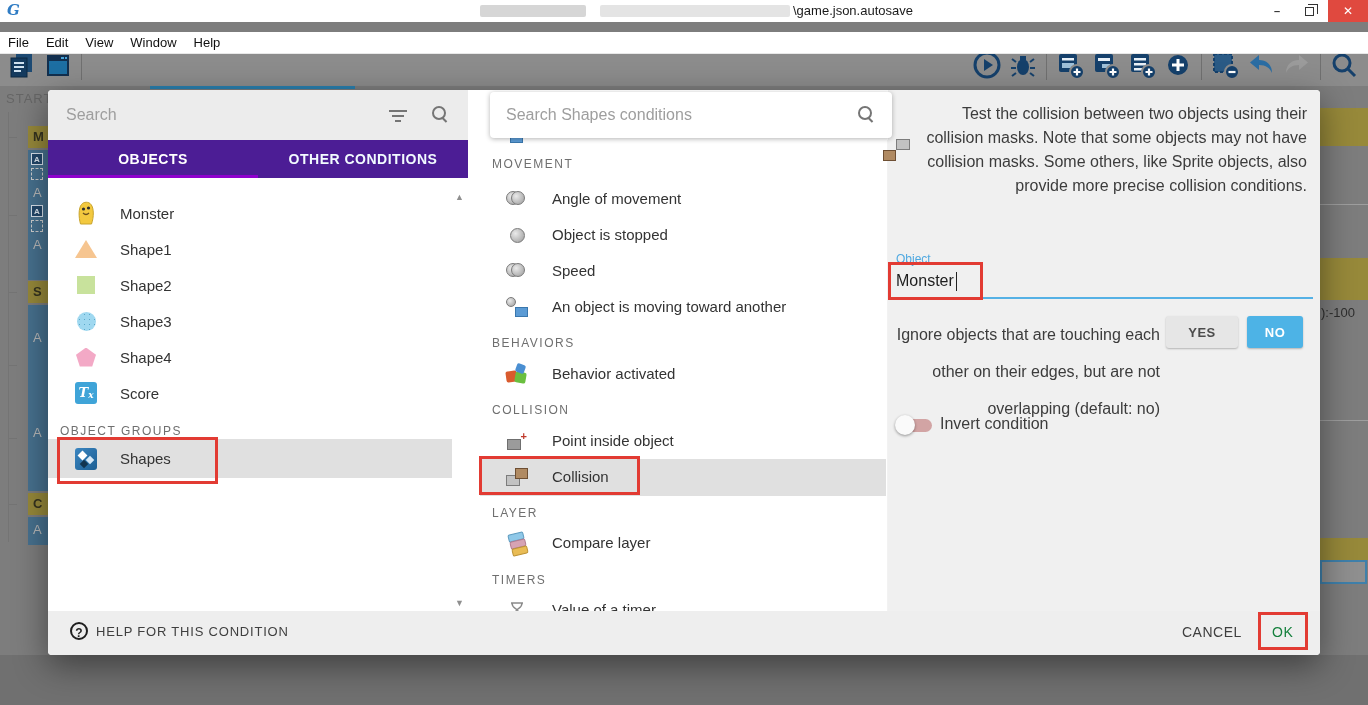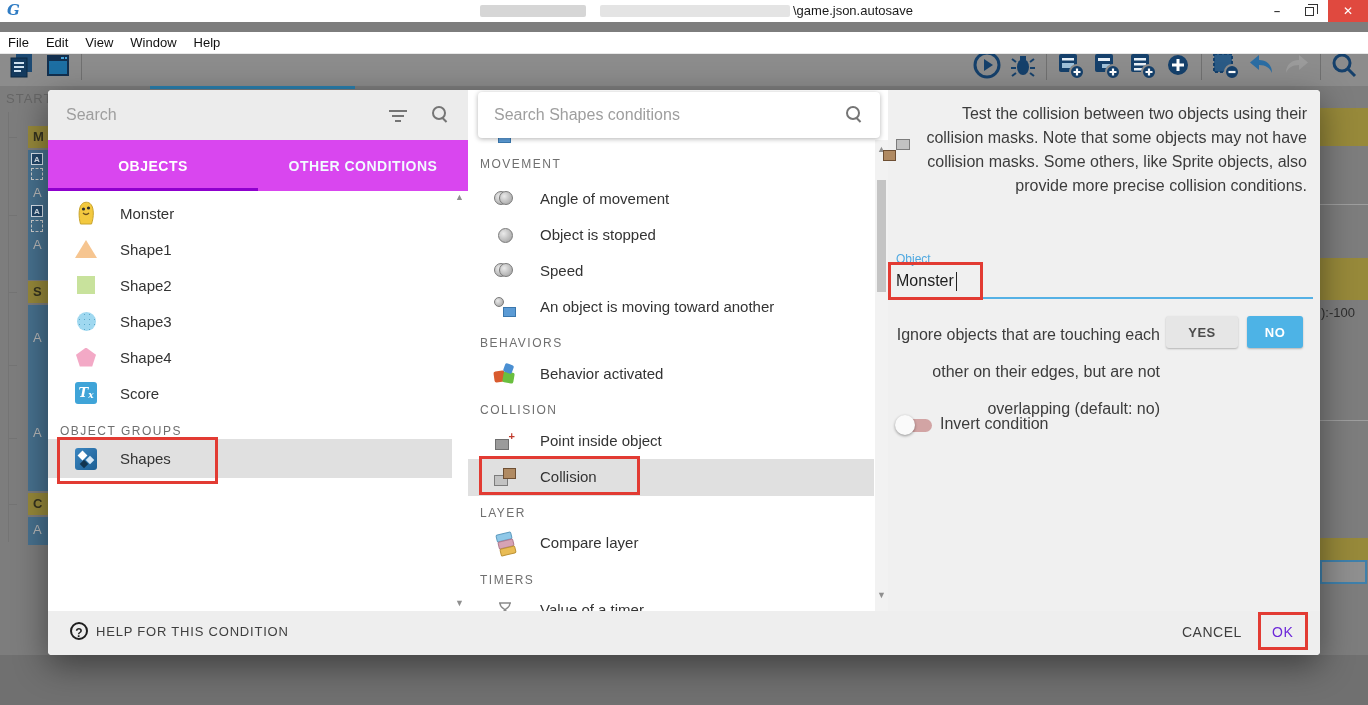--- a/index.html
+++ b/index.html
@@ -55,33 +55,33 @@
   .lpanel { position:absolute; left:0; top:0; width:420px; height:521px; }
   .lsearch { position:absolute; left:0; top:0; width:420px; height:50px; background:#ececec; border-radius:4px 0 0 0; }
   .lsearch input { position:absolute; left:18px; top:12px; width:300px; height:26px; border:none; background:transparent; outline:none; font-size:16px; color:#333; }
   .lsearch input::placeholder { color:#9e9e9e; }
   .filter-icon { position:absolute; right:60px; top:17px; width:20px; height:16px; }
   .filter-icon span { display:block; background:#757575; height:2px; margin:3px auto; }
   .mag { position:relative; width:16px; height:16px; }
   .mag::before { content:""; position:absolute; left:0; top:0; width:10px; height:10px; border:2px solid #757575; border-radius:50%; }
   .mag::after { content:""; position:absolute; left:11px; top:11px; width:6px; height:2px; background:#757575; transform:rotate(45deg); transform-origin:0 0; }
   .lsearch .mag { position:absolute; right:20px; top:16px; }
-  .tabs { position:absolute; left:0; top:50px; width:420px; height:51px; background:#d946ef; display:flex; }
+  .tabs { position:absolute; left:0; top:50px; width:420px; height:38px; background:#4c1d95; display:flex; }
   .tab { width:210px; display:flex; align-items:center; justify-content:center; font-size:14px; font-weight:bold; letter-spacing:0.5px; color:#ffffff; position:relative; }
   .tab.inactive { color:#f2fbff; }
   .tab-underline { position:absolute; left:0; bottom:0; width:210px; height:3px; background:#8f00ce; }
   .obj-row { position:absolute; left:0; width:404px; height:36px; display:flex; align-items:center; }
   .obj-icon { position:absolute; left:22px; width:32px; display:flex; justify-content:center; }
   .obj-label { position:absolute; left:72px; font-size:15px; color:#333333; }
   .group-header, .sec-header { font-size:12px; letter-spacing:1.5px; color:#6f6f6f; }
   .sel-row { background:#e0e0e0; }
   .scroll-arrow { position:absolute; font-size:9px; color:#8f8f8f; }
 
   
-  .mpanel { position:absolute; left:420px; top:0; width:420px; height:521px; background:#ffffff; overflow:hidden; }
+  .mpanel { position:absolute; left:432px; top:0; width:420px; height:521px; background:#ffffff; overflow:hidden; }
   .msearch { position:absolute; left:10px; top:2px; width:402px; height:46px; background:#ffffff; border-radius:4px; box-shadow:0 1px 5px rgba(0,0,0,0.3); z-index:2; }
   .msearch input { position:absolute; left:16px; top:10px; width:320px; height:26px; border:none; outline:none; font-size:16px; color:#333; background:transparent; }
   .msearch input::placeholder { color:#9e9e9e; }
   .msearch .mag { position:absolute; right:18px; top:14px; }
   .cond-row { position:absolute; left:0; width:406px; height:36px; }
   .cond-icon { position:absolute; left:20px; top:0; width:34px; height:36px; display:flex; align-items:center; justify-content:center; }
   .cond-label { position:absolute; left:72px; top:9px; font-size:15px; color:#333333; }
   .mtrack { position:absolute; right:0; top:50px; width:13px; height:471px; background:#f2f2f2; }
   .mthumb { position:absolute; right:2px; top:90px; width:9px; height:112px; background:#c4c4c4; }
 
@@ -124,21 +124,21 @@
   .toggle { position:absolute; left:10px; top:329px; width:34px; height:13px; background:#d2a4a4; border-radius:7px; }
   .toggle .knob { position:absolute; left:-3px; top:-4px; width:20px; height:20px; border-radius:50%; background:#fafafa; box-shadow:0 1px 3px rgba(0,0,0,0.4); }
   .invert-label { position:absolute; left:52px; top:325px; font-size:16px; color:#3c3c3c; }
 
   
   .dfooter { position:absolute; left:0; top:521px; width:1272px; height:44px; background:#eeeeee; border-radius:0 0 4px 4px; z-index:3; }
   .help-link { position:absolute; left:22px; top:11px; display:flex; align-items:center; gap:8px; }
   .help-icon { width:18px; height:18px; border:2px solid #1f1f1f; border-radius:50%; color:#1f1f1f; font:bold 12px/18px "Liberation Sans",sans-serif; text-align:center; }
   .help-text { font-size:13px; letter-spacing:0.8px; color:#3f3f3f; }
   .btn-cancel { position:absolute; left:1134px; top:13px; font-size:14px; letter-spacing:0.5px; color:#3e3e3e; font-weight:500; }
-  .btn-ok { position:absolute; left:1224px; top:13px; font-size:14px; letter-spacing:0.5px; color:#6d28d9; font-weight:500; }
+  .btn-ok { position:absolute; left:1224px; top:13px; font-size:14px; letter-spacing:0.5px; color:#15803d; font-weight:500; }
 
   
   .anno { position:absolute; border:3px solid #e23b33; z-index:20; }
   .anno-shapes { left:57px; top:437px; width:161px; height:47px; }
   .anno-collision { left:479px; top:456px; width:161px; height:39px; }
   .anno-monster { left:888px; top:262px; width:95px; height:38px; }
   .anno-ok { left:1258px; top:612px; width:50px; height:38px; }
 
   
   .icn-triangle { width:0; height:0; border-left:11px solid transparent; border-right:11px solid transparent; border-bottom:18px solid #f6c590; }

